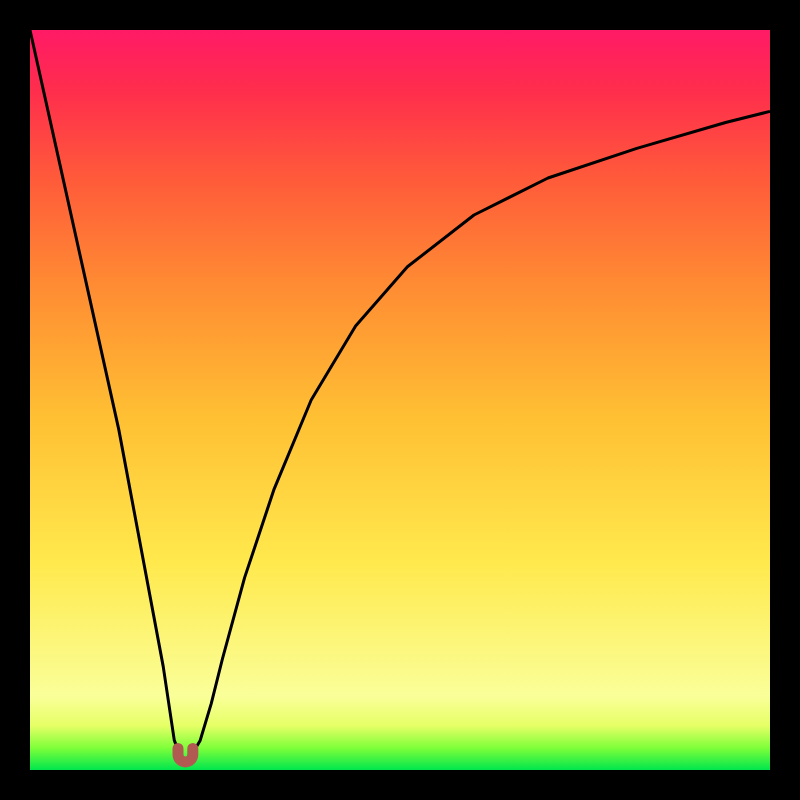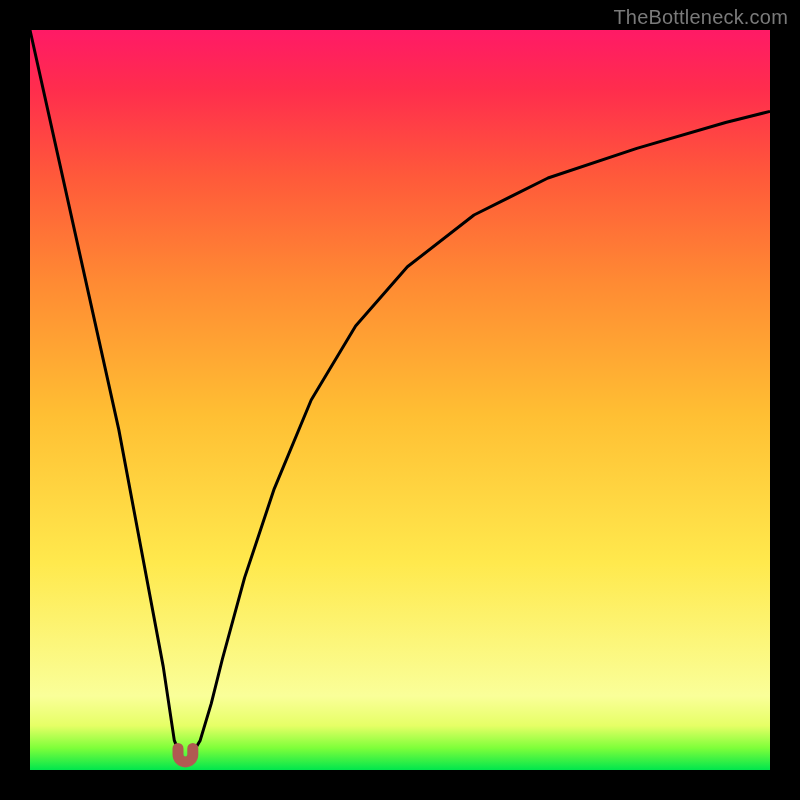--- a/index.html
+++ b/index.html
@@ -68,14 +68,13 @@
     <svg viewBox="0 0 740 740">
       <g>
         <path fill="none" stroke="#000" stroke-width="3" stroke-linejoin="round" d="M0.0 0.0 L29.6 133.2 L59.2 266.4 L88.8 399.6 L111.0 518.0 L133.2 636.4 L144.3 710.4 L151.7 728.9 L159.1 728.9 L170.2 710.4 L181.3 673.4 L192.4 629.0 L214.6 547.6 L244.2 458.8 L281.2 370.0 L325.6 296.0 L377.4 236.8 L444.0 185.0 L518.0 148.0 L606.8 118.4 L695.6 92.5 L740.0 81.4"></path>
       </g>
       <g>
           <path fill="none" stroke="#b05a52" stroke-width="11" stroke-linecap="round" d="M 148.0 718.5 L 148.0 724.5 A 7.4 7.4 0 0 0 162.8 724.5 L 162.8 718.5"></path>
         </g>
     </svg>
   </div>
 
-  <div class="watermark">TheBottleneck.com</div>
 </div>
 
 </body></html>

